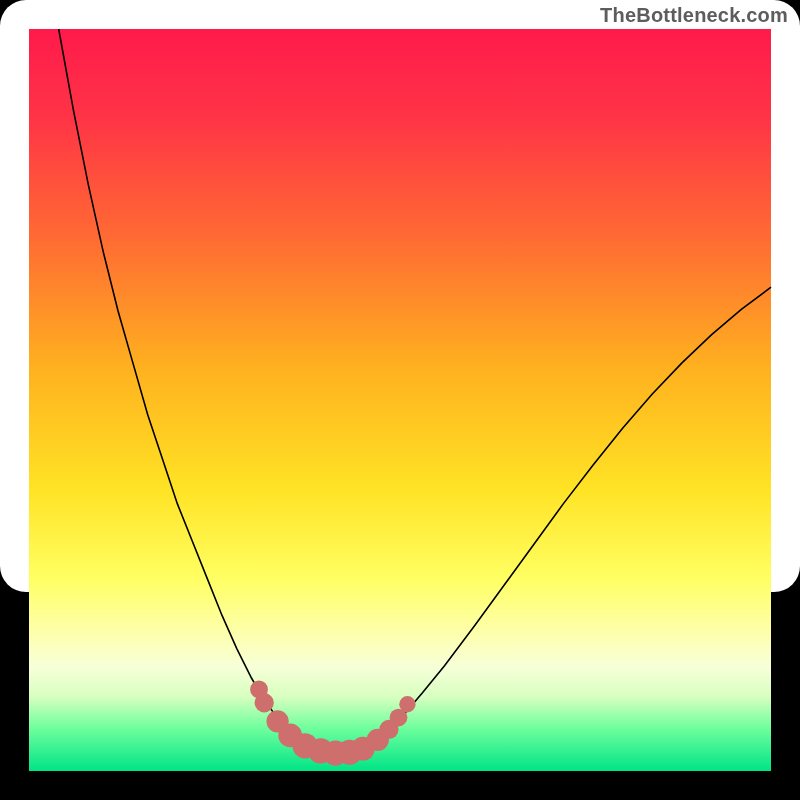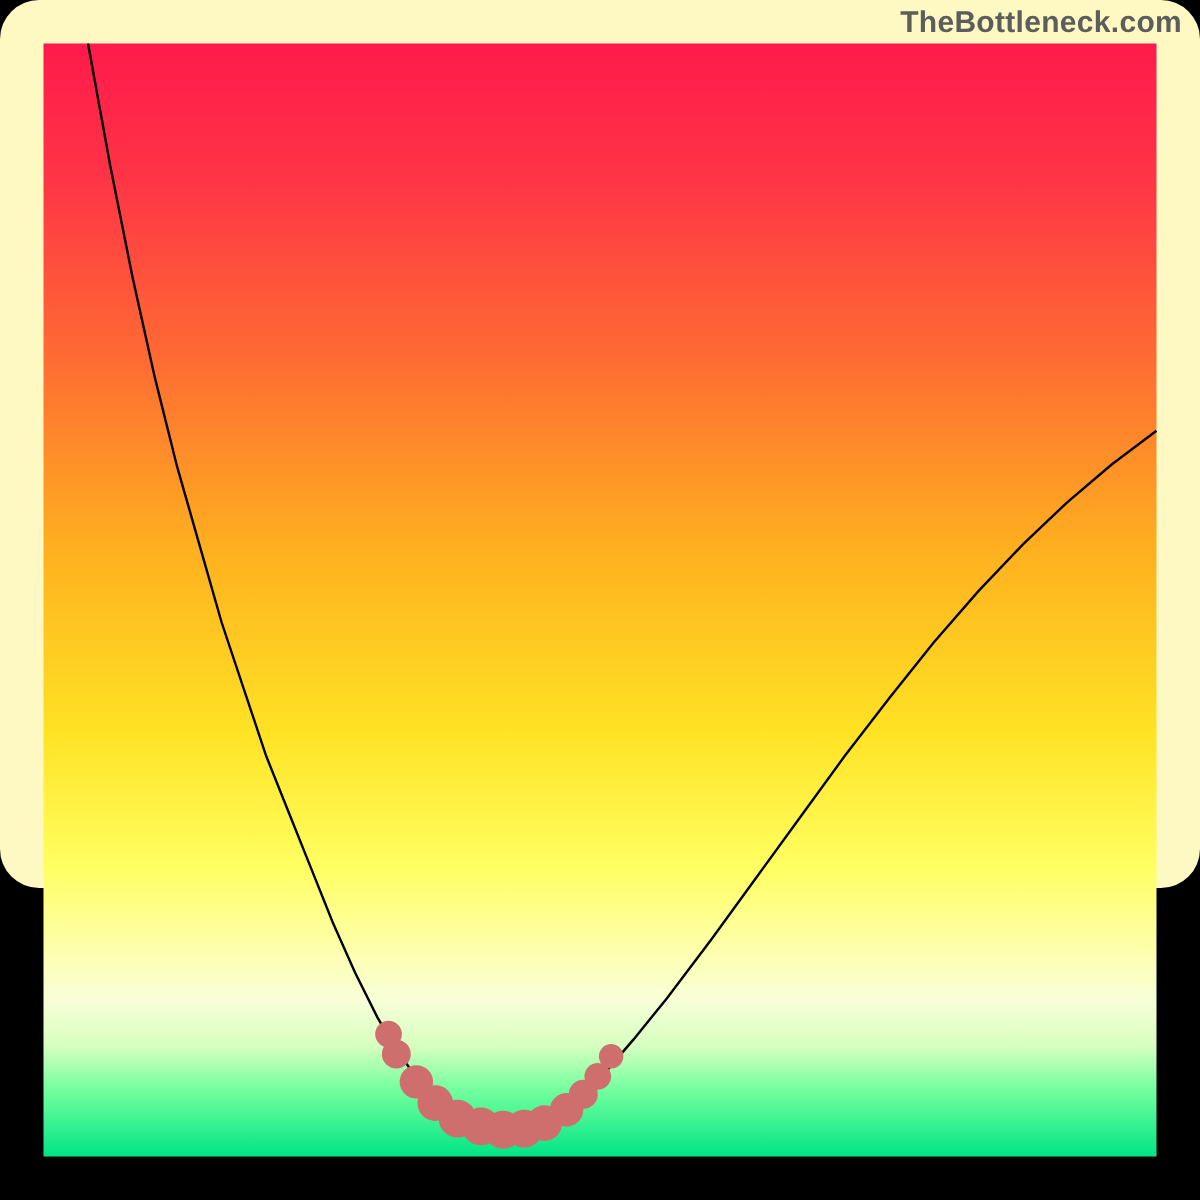--- a/index.html
+++ b/index.html
@@ -8,21 +8,21 @@
     width: 800px;
     height: 800px;
     background: #000;
     overflow: hidden;
     font-family: Arial, Helvetica, sans-serif;
   }
   .frame {
     position: absolute;
     left: 0; top: 0;
     width: 800px; height: 592px;
-    background: #fef9c3;
+    background: #ffffff;
     border-radius: 26px;
   }
   .plot {
     position: absolute;
     left: 29px;
     top: 29px;
     width: 742px;
     height: 742px;
     
   }

